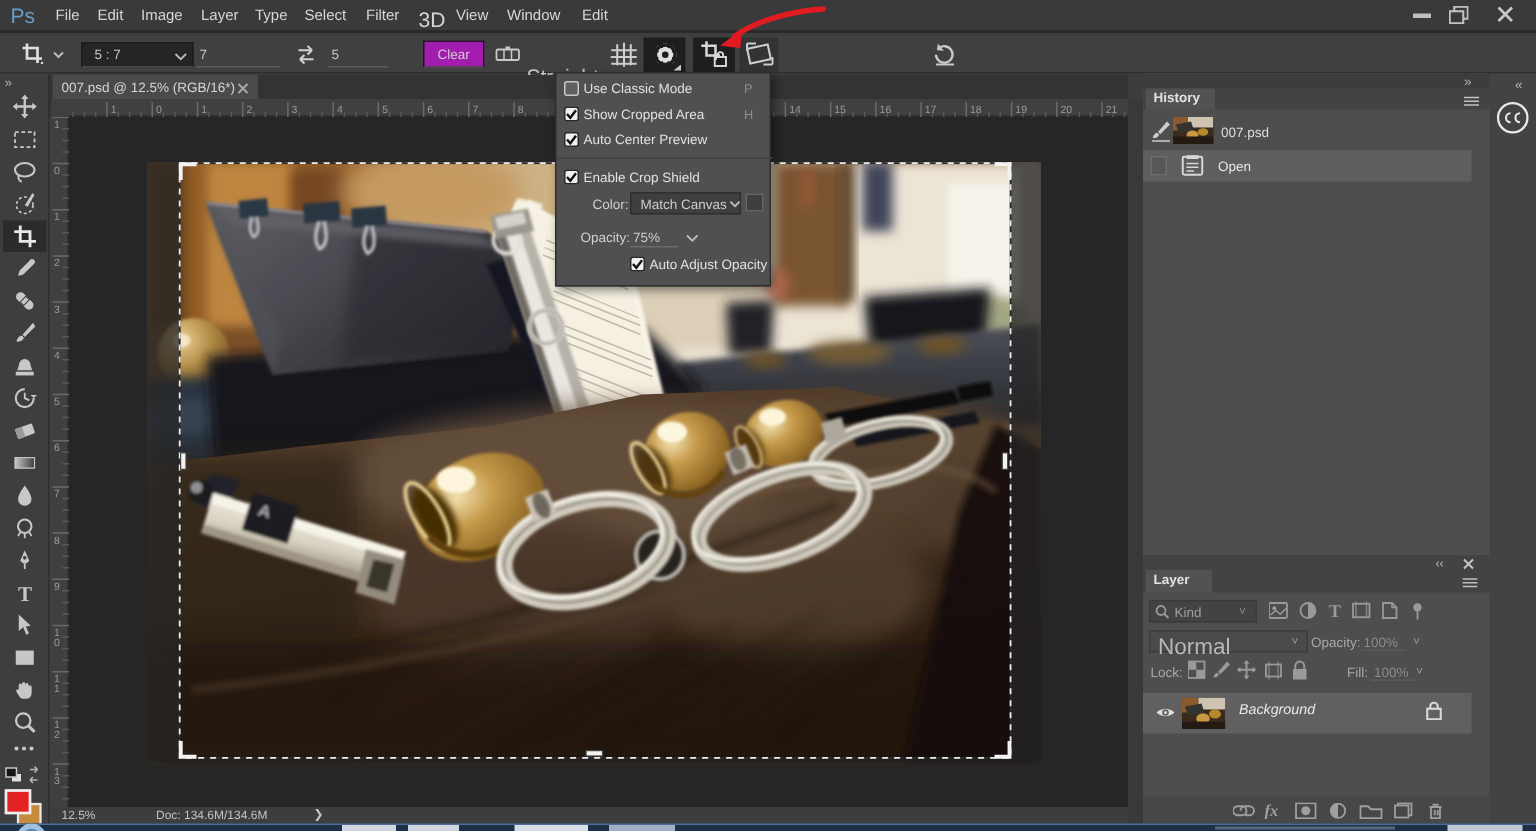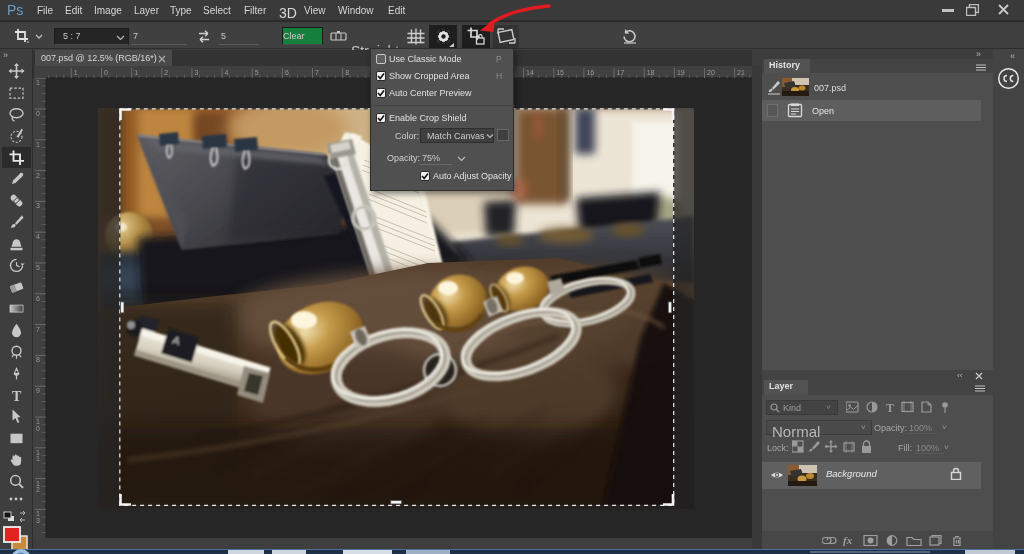--- a/index.html
+++ b/index.html
@@ -42,21 +42,21 @@
         <path d="M1,1 l3.5,3.5 l3.5,-3.5" fill="none" stroke="#bbb" stroke-width="1.2"></path>
       </svg>
       <div style="position:absolute;left:131px;top:19.5px;width:56px;height:1px;background:#5d5d5d"></div>
       <div style="position:absolute;left:133px;top:7px;font-size:9px;color:#c8c8c8">7</div>
       <svg class="abs" style="left:196px;top:6px" width="16" height="13">
 <path d="M3,3.5 L12,3.5 M12,3.5 l-3,-2.8 M12,3.5 l-3,2.8" stroke="#d0d0d0" stroke-width="1.4" fill="none"></path>
 <path d="M13,9.5 L4,9.5 M4,9.5 l3,-2.8 M4,9.5 l3,2.8" stroke="#d0d0d0" stroke-width="1.4" fill="none"></path>
       </svg>
       <div style="position:absolute;left:219px;top:19.5px;width:40px;height:1px;background:#5d5d5d"></div>
       <div style="position:absolute;left:221px;top:7px;font-size:9px;color:#c8c8c8">5</div>
-      <div style="position:absolute;left:282px;top:3px;width:41px;height:18px;background:#15803d;border:1px solid #1a1a1a;border-bottom-color:#4a4a4a;color:#cccccc;font-size:9px;text-align:left;line-height:17px">Clear</div>
+      <div style="position:absolute;left:282px;top:3px;width:41px;height:18px;background:#a21caf;border:1px solid #1a1a1a;border-bottom-color:#4a4a4a;color:#cccccc;font-size:9px;text-align:center;line-height:17px">Clear</div>
       <svg class="abs" style="left:330px;top:6px" width="18" height="13">
 <rect x="1" y="3" width="15" height="7" rx="1" fill="none" stroke="#c8c8c8" stroke-width="1.2"></rect>
 <path d="M6,3 L6,10 M11,3 L11,10" stroke="#c8c8c8" stroke-width="1"></path>
 <rect x="7" y="1" width="3" height="2" fill="#c8c8c8"></rect>
       </svg>
       <div style="position:absolute;left:351px;top:19px;font-size:14px;color:#c4c4c4">Straighten</div>
       <svg class="abs" style="left:407px;top:4px" width="19" height="17">
 <path d="M6,1.5 L6,15.5 M10.5,0.5 L10.5,16.5 M15,1.5 L15,15.5 M2,5.5 L19,5.5 M1.5,10 L19,10 M2,14.5 L19,14.5" stroke="#cccccc" stroke-width="1.4" transform="translate(-1.5 0)"></path>
       </svg>
       <div style="position:absolute;left:429px;top:1px;width:28px;height:23px;background:#1e1e1e"></div>
@@ -397,20 +397,25 @@
       <circle cx="11" cy="450" r="1.4" fill="#c7c7c7"></circle>
       <circle cx="16" cy="450" r="1.4" fill="#c7c7c7"></circle>
       <circle cx="21" cy="450" r="1.4" fill="#c7c7c7"></circle>
       <rect x="8" y="467" width="6" height="5" fill="#e0e0e0"></rect>
       <rect x="4" y="463" width="7" height="6" fill="#141414" stroke="#c8c8c8" stroke-width="1"></rect>
       <path d="M20,464 h5 m0,0 l-2,-2 m2,2 l-2,2 M25,471 h-5 m0,0 l2,-2 m-2,2 l2,2" stroke="#b5b5b5" stroke-width="1" fill="none"></path>
       <rect x="12" y="487" width="15" height="15" fill="#c88b3c" stroke="#e8e8e8" stroke-width="1.5"></rect>
       <rect x="4" y="478" width="16" height="15" fill="#e32222" stroke="#f0f0f0" stroke-width="1.8"></rect>
     </svg>
     <div style="position:absolute;left:46px;top:78px;width:706px;height:460px;background:#262626"></div>
+    <div class="abs" style="left:33px;top:538px;width:719px;height:11px;background:#3d3d3d">
+      <div style="position:absolute;left:8px;top:1px;font-size:8px;color:#c2c2c2">12.5%</div>
+      <div style="position:absolute;left:71px;top:1px;font-size:8px;color:#c2c2c2">Doc: 134.6M/134.6M</div>
+      <div style="position:absolute;left:176px;top:0px;font-size:8px;color:#c2c2c2">❯</div>
+    </div>
     <div style="position:absolute;left:752px;top:66px;width:10px;height:483px;background:#393939"></div>
     <div class="abs" style="left:993px;top:49px;width:31px;height:500px;background:#434343">
       <div style="position:absolute;left:17px;top:2px;font-size:9px;color:#b5b5b5">«</div>
       <svg class="abs" style="left:4px;top:18px" width="23" height="23">
 <circle cx="11.5" cy="11.5" r="9.8" fill="none" stroke="#e8e8e8" stroke-width="1.5"></circle>
 <path d="M10,8.5 a3,3 0 1 0 0,6" fill="none" stroke="#e8e8e8" stroke-width="1.4"></path>
 <path d="M16.3,8.5 a3,3 0 1 0 0,6" fill="none" stroke="#e8e8e8" stroke-width="1.4"></path>
       </svg>
     </div>
     <div class="abs" style="left:762px;top:49px;width:231px;height:331px;background:#4e4e4e">

